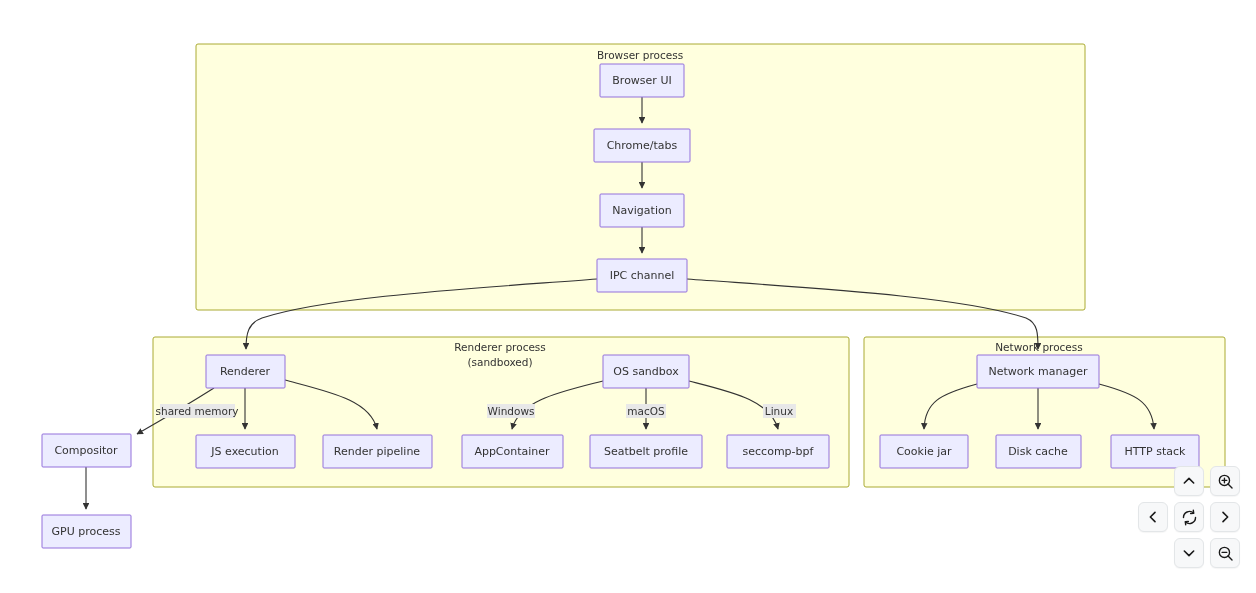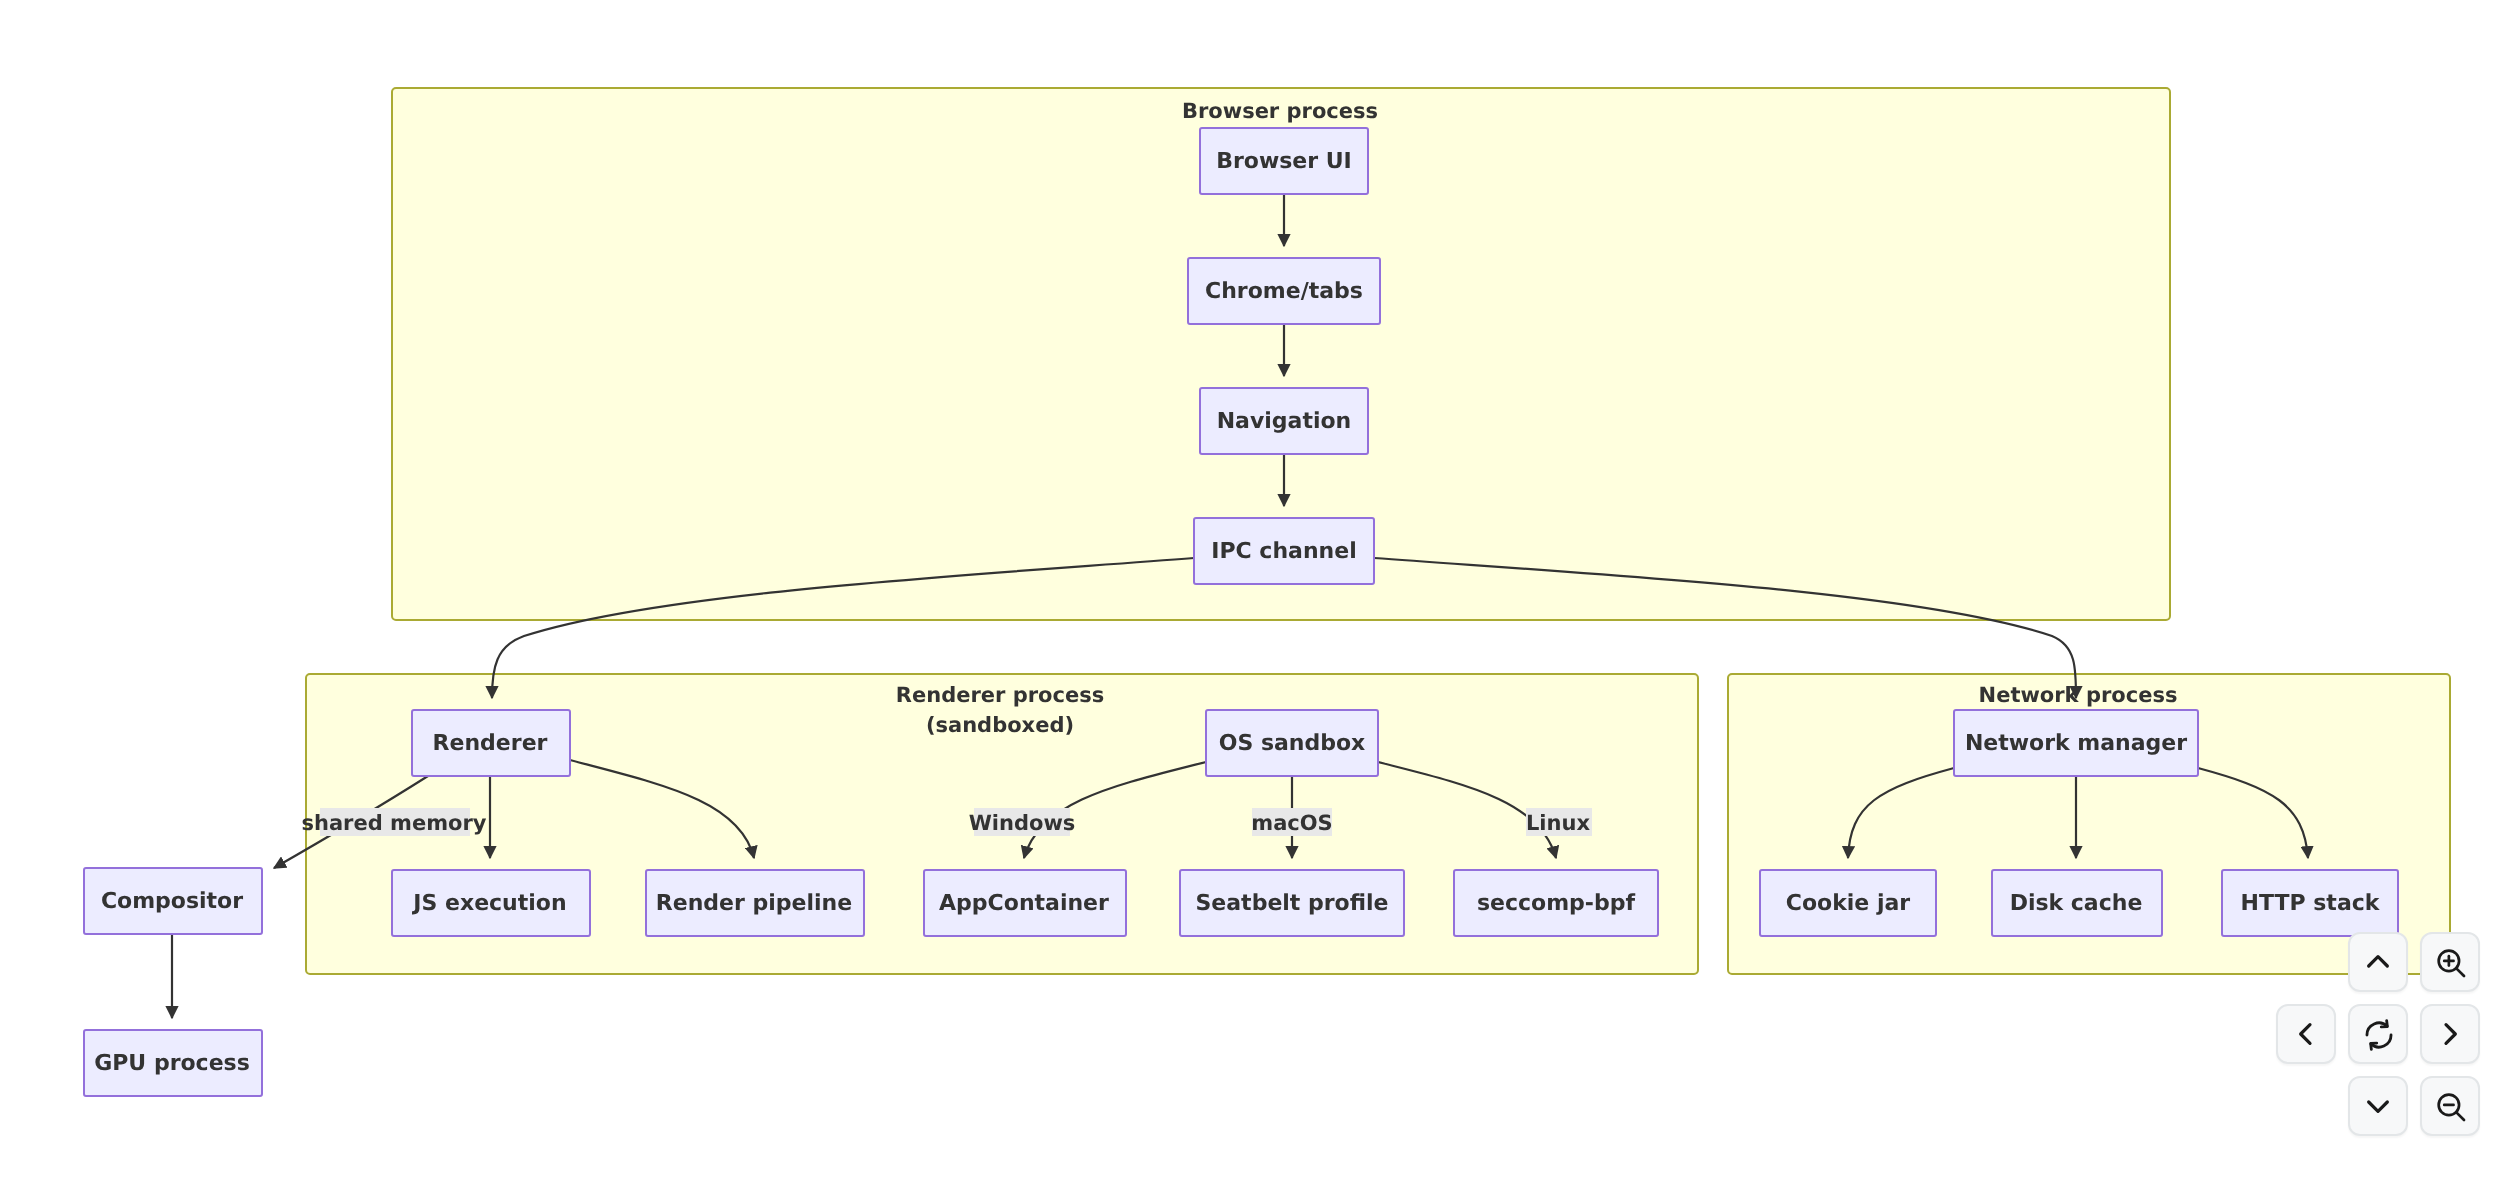--- a/index.html
+++ b/index.html
@@ -10,21 +10,20 @@
   body {
     width: 1256px;
     height: 593px;
     position: relative;
     overflow: hidden;
     font-family: "DejaVu Sans", "Liberation Sans", sans-serif;
   }
   #diagram-root {
     position: absolute;
     inset: 0;
-    font-weight: bold;
   }
   svg.flow {
     position: absolute;
     top: 0;
     left: 0;
     width: 1256px;
     height: 593px;
     display: block;
   }
   .cluster-rect {

